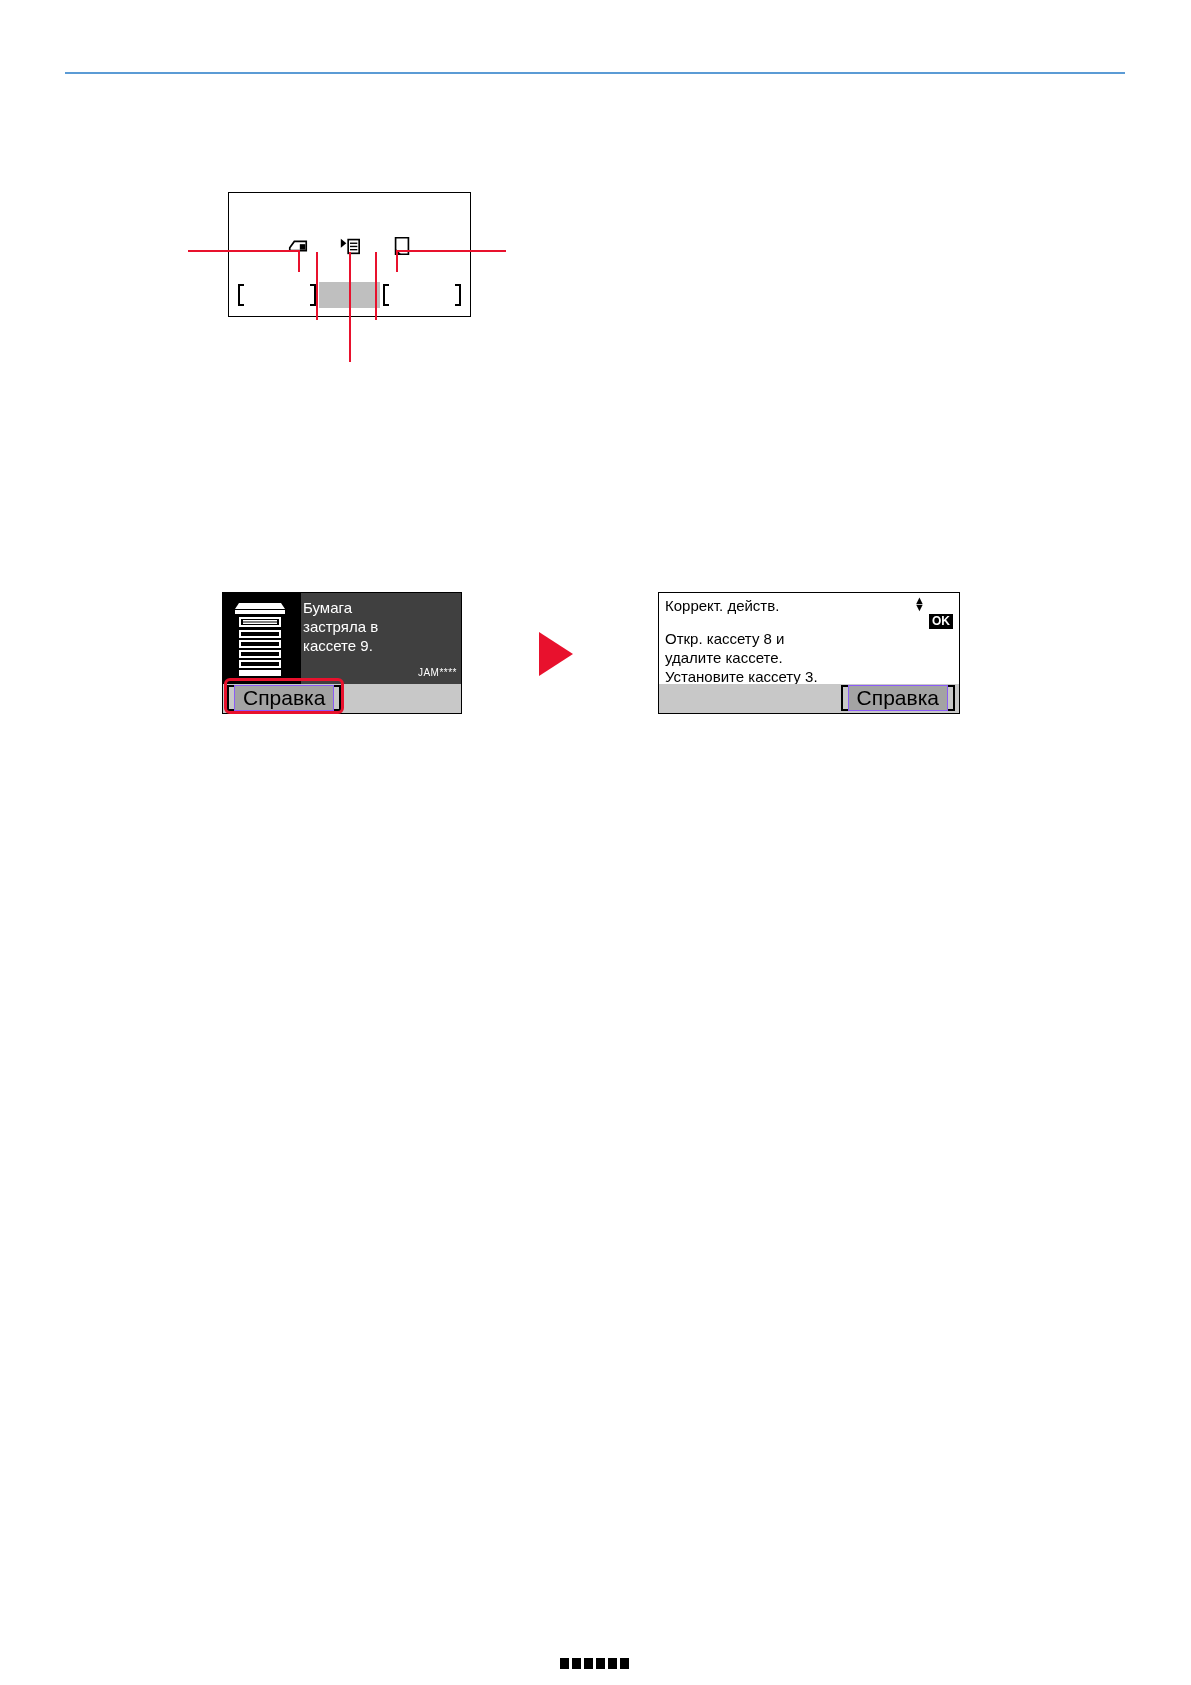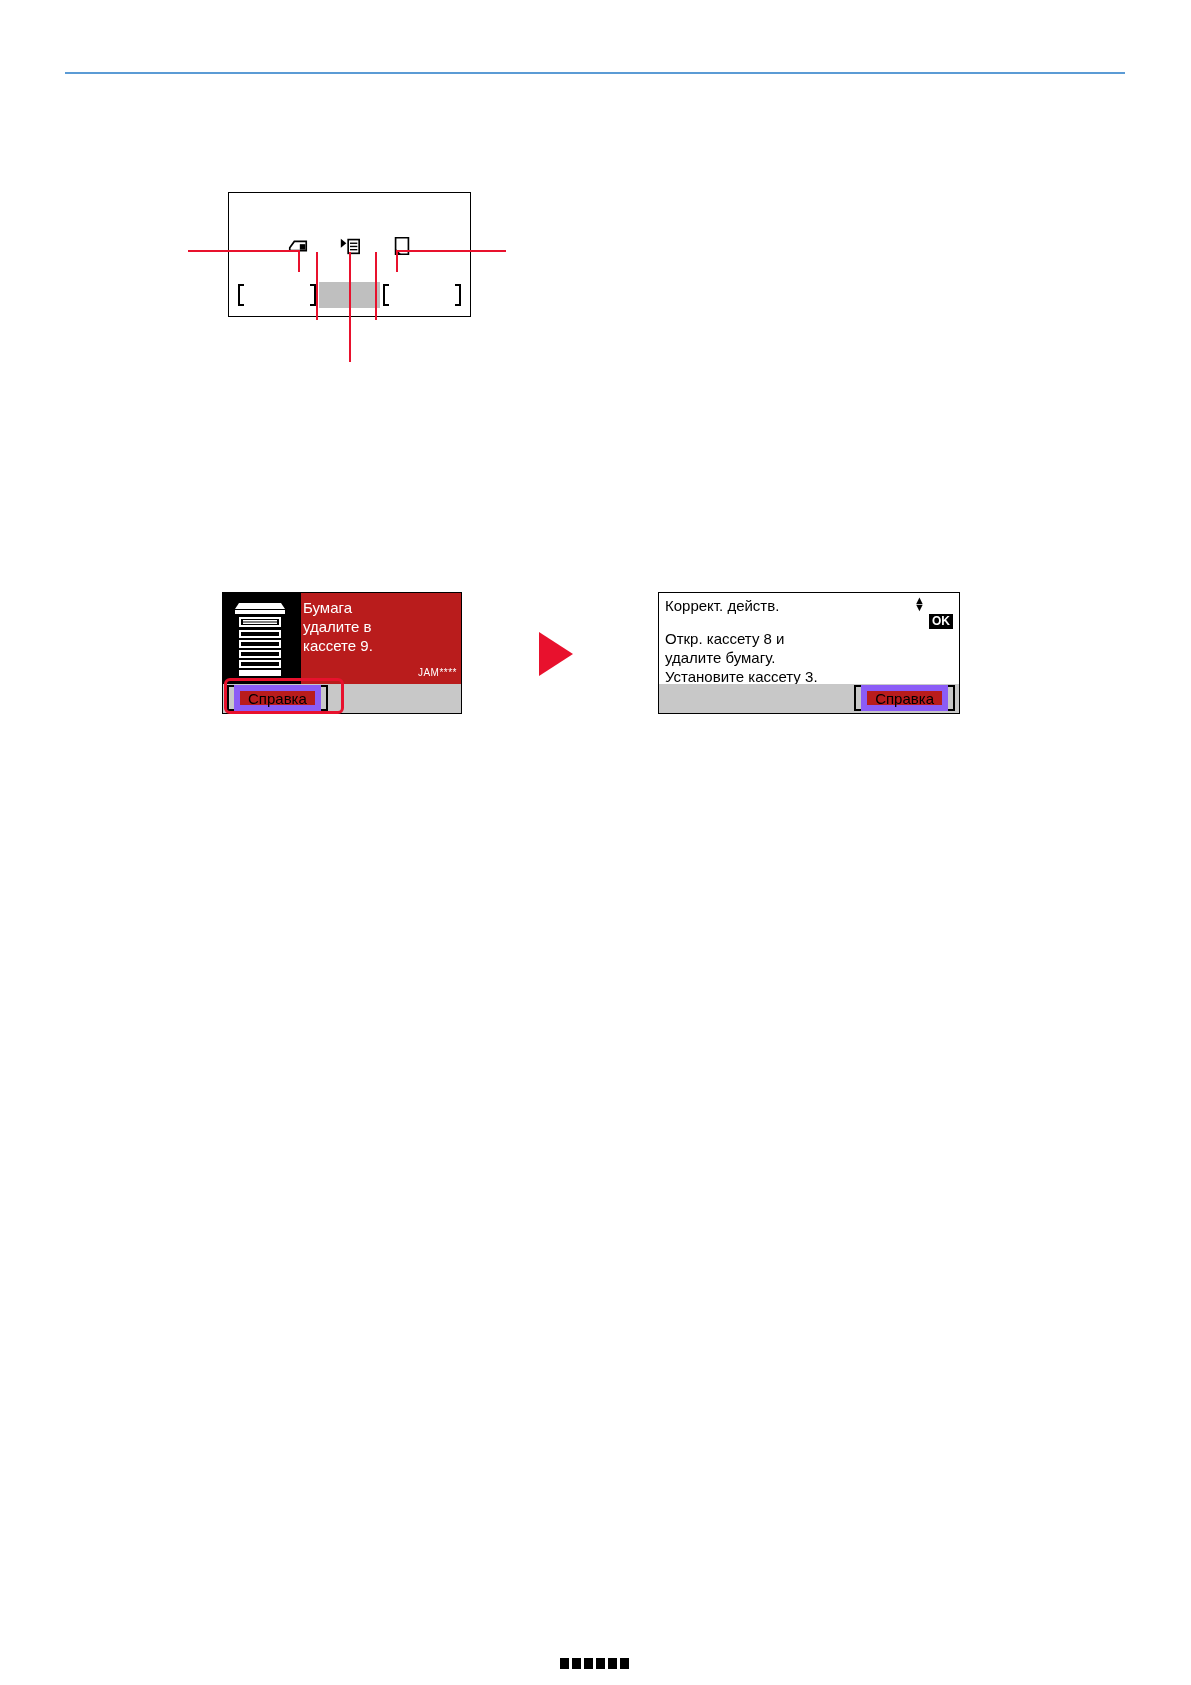--- a/index.html
+++ b/index.html
@@ -115,21 +115,21 @@
     width: 240px;
     height: 122px;
     border: 1px solid #000;
     box-sizing: border-box;
     background: #fff;
   }
   .lcd-left .body {
     position: absolute;
     left: 0; top: 0; right: 0;
     height: 92px;
-    background: #b91c1c;
+    background: #404040;
     display: flex;
   }
   .printer-art {
     width: 78px;
     position: relative;
     flex: none;
   }
   .msg-text {
     flex: 1;
     color: #fff;
@@ -151,23 +151,23 @@
     left: 0; right: 0; bottom: 0;
     height: 29px;
     background: #c8c8c8;
     display: flex;
     align-items: center;
   }
   .softkey {
     display: flex;
     align-items: center;
     height: 26px;
-    background: #b91c1c;
-    border: 6px solid #8b5cf6;
-    font-size: 15px;
+    background: #a3a3a3;
+    border: 1px solid #8b5cf6;
+    font-size: 21px;
     padding: 0 8px;
     box-sizing: border-box;
     white-space: nowrap;
   }
   .softkey-wrap-left {
     position: absolute;
     left: 2px;
     top: 1px;
     display: flex;
     align-items: center;
@@ -376,21 +376,21 @@
           <rect x="16" y="57" width="42" height="8" fill="#fff"></rect>
           <rect x="18" y="59" width="38" height="4" fill="#000"></rect>
           <rect x="16" y="67" width="42" height="8" fill="#fff"></rect>
           <rect x="18" y="69" width="38" height="4" fill="#000"></rect>
           <rect x="16" y="77" width="42" height="6" fill="#fff"></rect>
         </svg>
       </div>
 
       <div class="msg-text">
         <div>Бумага</div>
-        <div>удалите в</div>
+        <div>застряла в</div>
         <div>кассете 9.</div>
         <div class="jam-code">JAM****</div>
       </div>
     </div>
 
     <div class="keybar">
       <div class="softkey-wrap-left">
         <span class="bracket-l"></span>
         <span class="softkey">Справка</span>
         <span class="bracket-r"></span>
@@ -406,21 +406,21 @@
         <span>Коррект. действ.</span>
         <span style="display:flex; align-items:flex-start;">
           <span class="updown">
             <span>▲</span>
             <span>▼</span>
           </span>
           <span class="ok-badge">OK</span>
         </span>
       </div>
       <div>Откр. кассету 8 и</div>
-      <div>удалите бумагу.</div>
+      <div>удалите кассете.</div>
       <div>Установите кассету 3.</div>
     </div>
 
     <div class="keybar">
       <div class="softkey-wrap-right">
         <span class="bracket-l"></span>
         <span class="softkey">Справка</span>
         <span class="bracket-r"></span>
       </div>
     </div>

